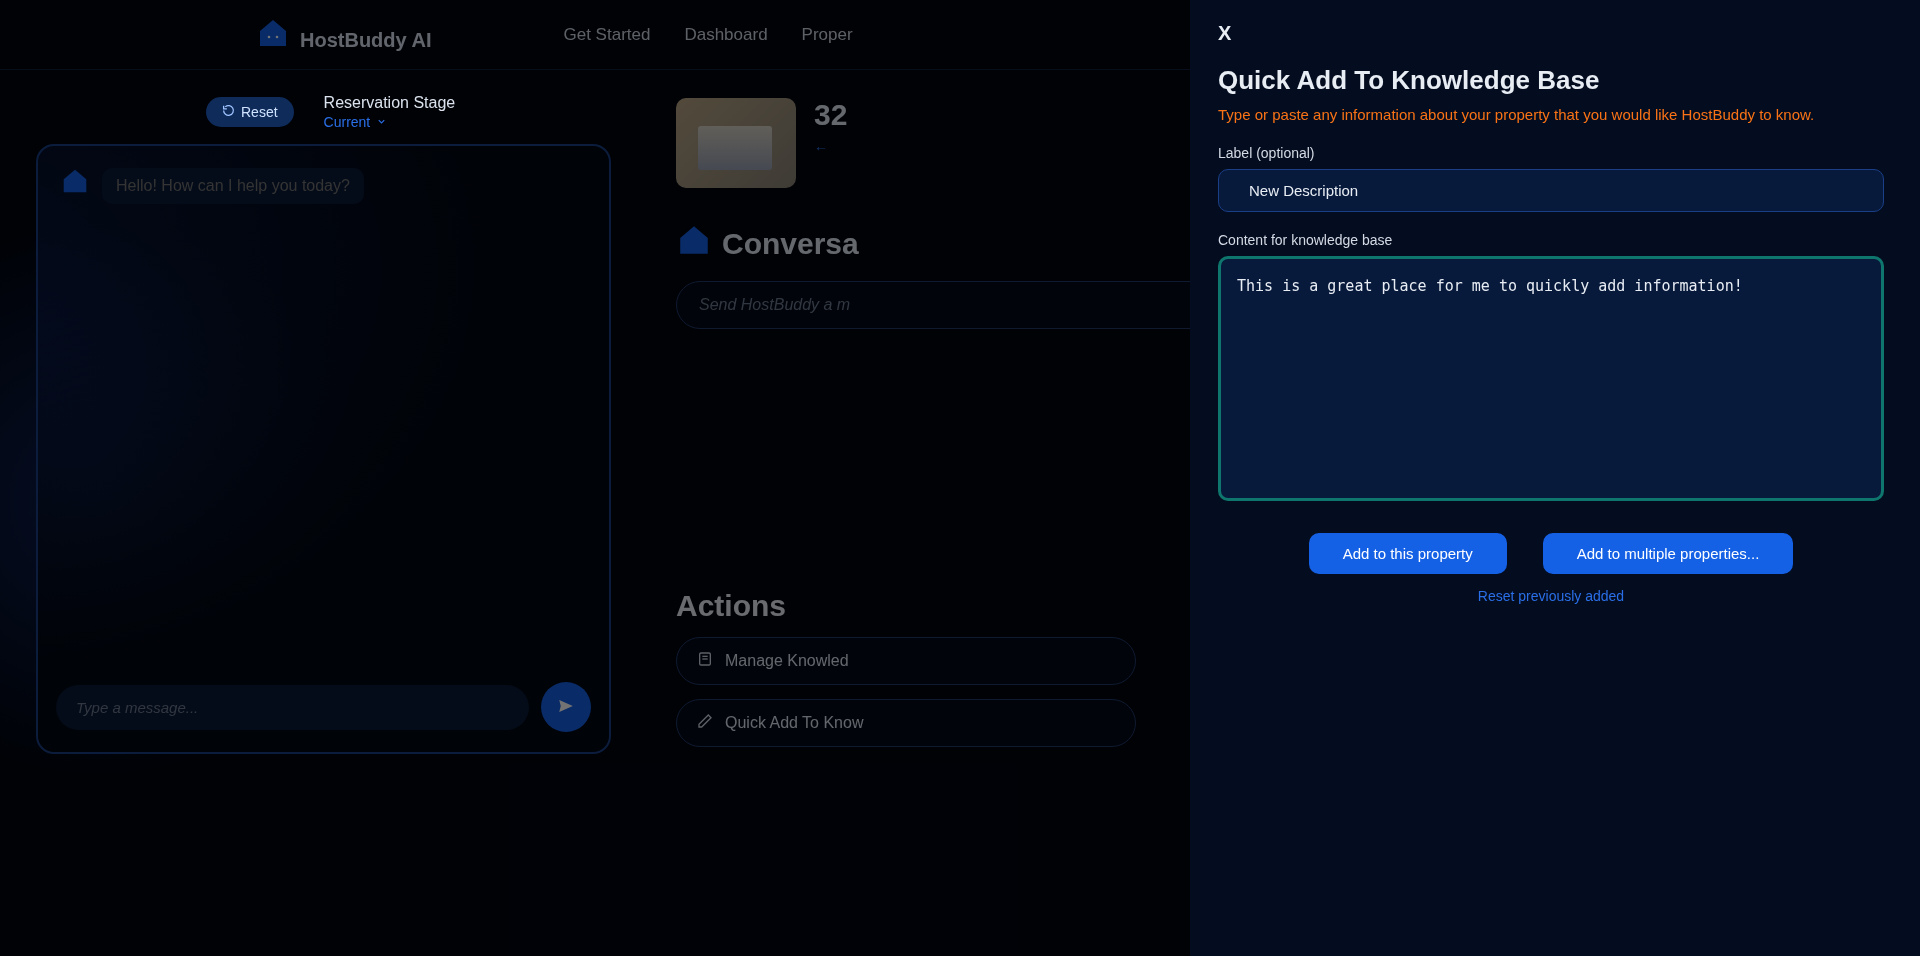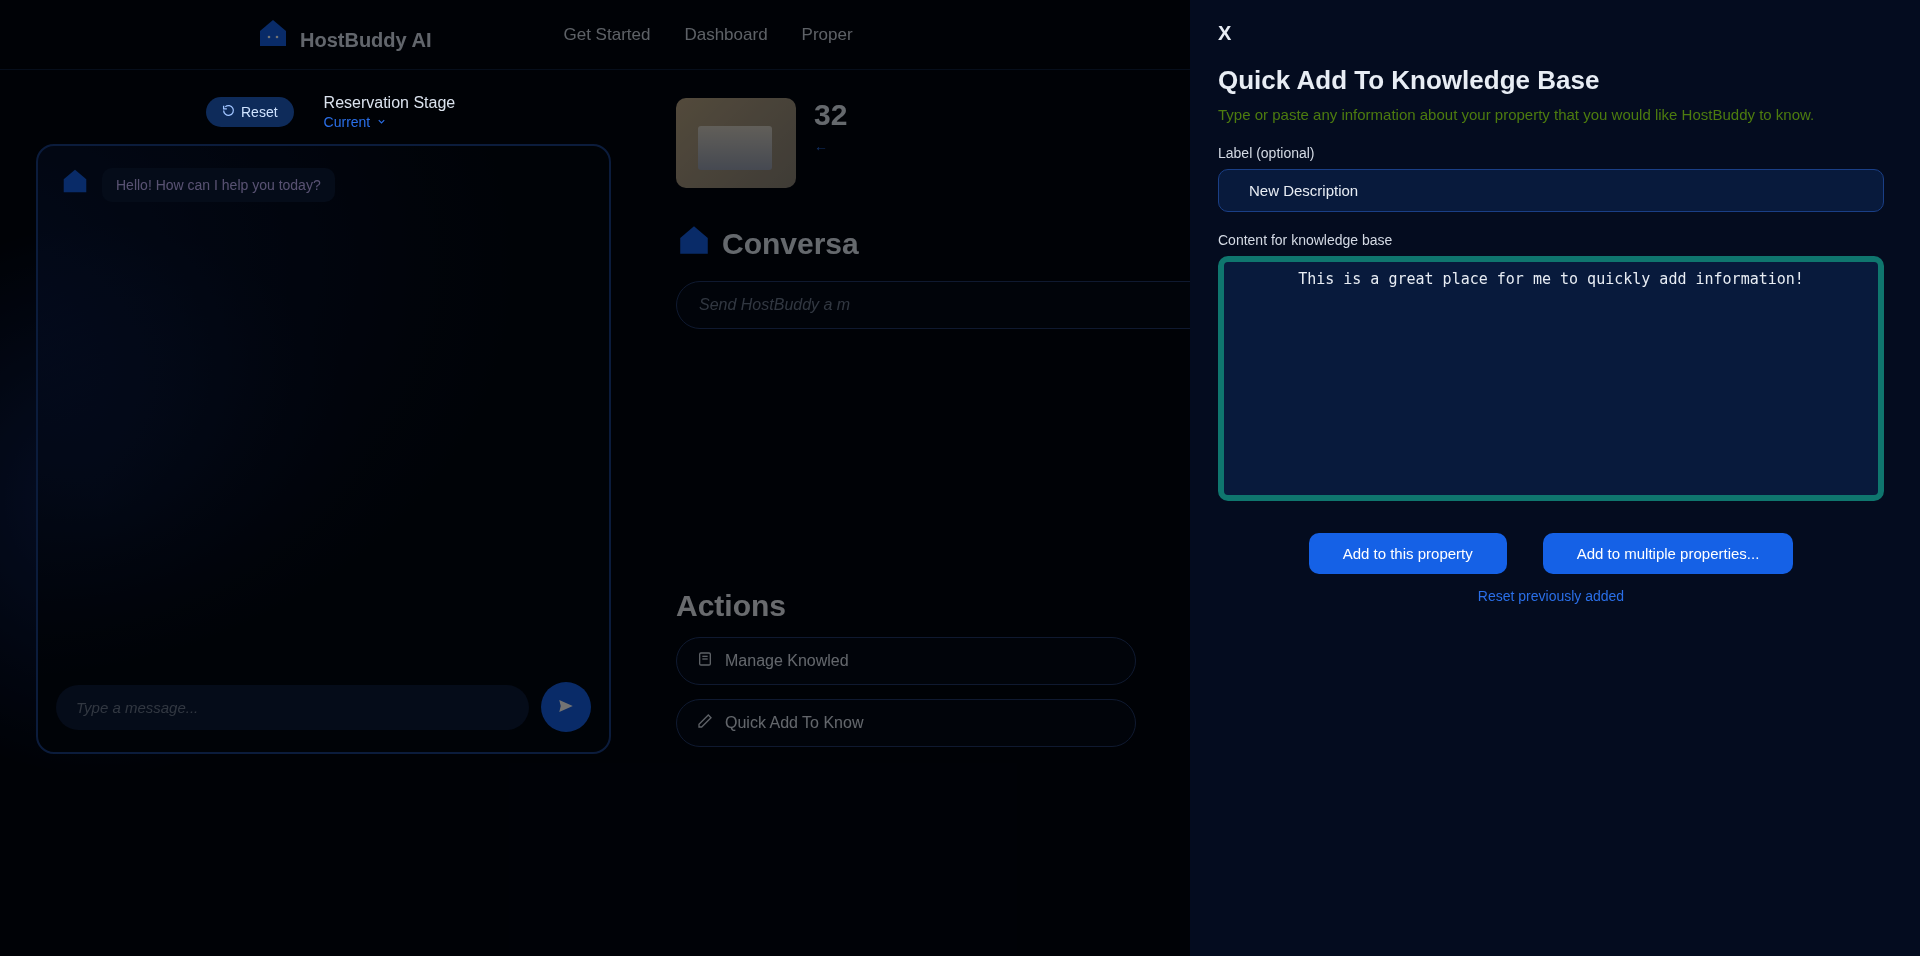--- a/index.html
+++ b/index.html
@@ -85,22 +85,22 @@
       border-radius: 18px;
       background: radial-gradient(ellipse at -10% 20%, rgba(18,50,130,0.35), #020711 60%);
       position: relative;
       padding: 22px;
     }
     .bubble-row { display:flex; align-items:flex-start; gap: 12px; }
     .bubble {
       background: #0c1b38;
       border-radius: 10px;
       padding: 9px 14px;
-      font-size: 14px;
-      color: #c4b5fd;
+      font-size: 16px;
+      color: #737373;
     }
     .input-bar {
       position: absolute;
       bottom: 20px;
       left: 18px;
       right: 18px;
       display: flex;
       align-items: center;
       gap: 12px;
     }
@@ -167,43 +167,42 @@
     .modal {
       position: absolute;
       top: 0; right: 0; bottom: 0;
       width: 730px;
       background: #040c1f;
       z-index: 50;
       padding: 22px 36px 30px 28px;
     }
     .modal-close { font-size: 20px; font-weight: 600; color: #e8edf4; background:none; border:none; margin-bottom: 20px; }
     .modal-title { font-size: 26px; font-weight: 700; margin-bottom: 10px; }
-    .modal-sub { font-size: 15px; color: #4d7c0f; margin-bottom: 22px; }
+    .modal-sub { font-size: 15px; color: #f97316; margin-bottom: 22px; }
     .field-label { font-size: 14px; color: #d4dae4; margin-bottom: 8px; }
     .text-input {
       width: 100%;
       background: #081a3c;
       border: 1px solid #1a3f86;
       border-radius: 10px;
       padding: 12px 30px;
       font-size: 15px;
       color: #e8edf4;
       margin-bottom: 20px;
     }
     .textarea-input {
       width: 100%; height: 245px;
       background: #081a3c;
-      border: 6px solid #0f766e;
+      border: 3px solid #0f766e;
       border-radius: 10px;
-      padding: 8px 16px;
+      padding: 18px 16px;
       font-size: 15px;
       color: #e8edf4;
       resize: none;
       margin-bottom: 28px;
-      text-align: center;
     }
     .modal-btn-row {
       display: flex; gap: 36px; justify-content: center;
       margin-bottom: 14px;
     }
     .modal-btn {
       background: #1561e6;
       color: #fff;
       border: none;
       border-radius: 10px;

